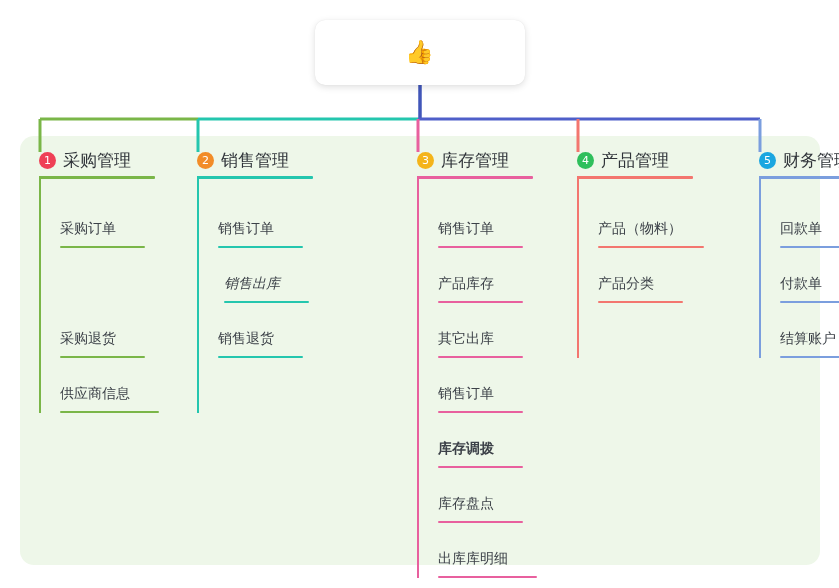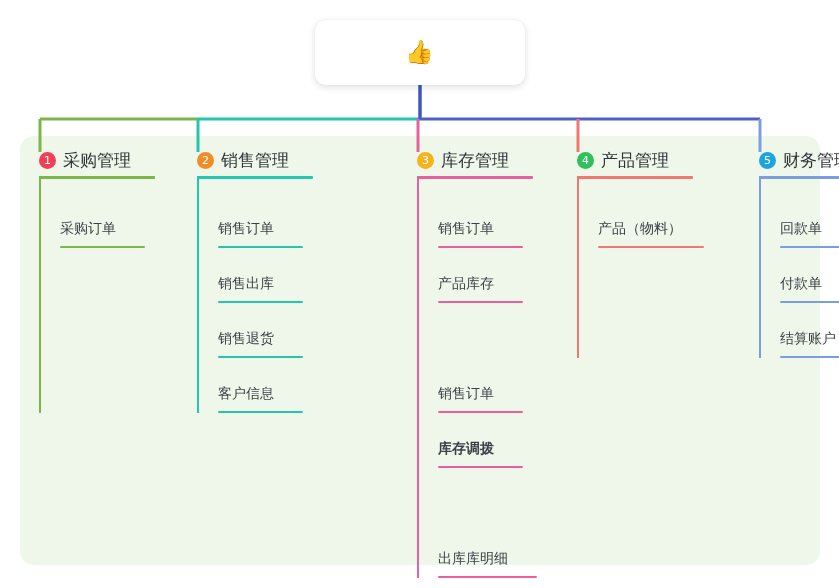--- a/index.html
+++ b/index.html
@@ -177,84 +177,100 @@
         <div class="col-head">
           <span class="badge" style="background: rgb(239, 64, 86);">1</span>
           <span class="col-title">采购管理</span>
         </div>
         <div class="head-rule" style="width: 116px; background: rgb(122, 182, 72);"></div>
         <div class="spine" style="top: 40px; height: 237px; background: rgb(122, 182, 72);"></div>
         <div class="leaf" style="left: 40px; top: 57px; width: 85px;">
           <span class="leaf-label">采购订单</span>
           <div class="leaf-rule" style="width: 85px; background: rgb(122, 182, 72);"></div>
         </div>
+        <div class="leaf" style="left: 40px; top: 167px; width: 85px;">
+          <span class="leaf-label">采购退货</span>
+          <div class="leaf-rule" style="width: 85px; background: rgb(122, 182, 72);"></div>
+        </div>
+        <div class="leaf" style="left: 40px; top: 222px; width: 99px;">
+          <span class="leaf-label">供应商信息</span>
+          <div class="leaf-rule" style="width: 99px; background: rgb(122, 182, 72);"></div>
+        </div>
       </div>
       <div class="column" style="left: 158px;">
         <div class="col-head">
           <span class="badge" style="background: rgb(242, 140, 40);">2</span>
           <span class="col-title">销售管理</span>
         </div>
         <div class="head-rule" style="width: 116px; background: rgb(36, 198, 174);"></div>
         <div class="spine" style="top: 40px; height: 237px; background: rgb(36, 198, 174);"></div>
         <div class="leaf" style="left: 40px; top: 57px; width: 85px; text-align: right;">
           <span class="leaf-label">销售订单</span>
           <div class="leaf-rule" style="width: 85px; background: rgb(36, 198, 174);"></div>
         </div>
-        <div class="leaf" style="left: 40px; top: 112px; width: 85px;">
+        <div class="leaf" style="left: 46px; top: 112px; width: 85px; font-style: italic;">
           <span class="leaf-label">销售出库</span>
           <div class="leaf-rule" style="width: 85px; background: rgb(36, 198, 174);"></div>
         </div>
         <div class="leaf" style="left: 40px; top: 167px; width: 85px;">
           <span class="leaf-label">销售退货</span>
-          <div class="leaf-rule" style="width: 85px; background: rgb(36, 198, 174);"></div>
-        </div>
-        <div class="leaf" style="left: 40px; top: 222px; width: 85px;">
-          <span class="leaf-label">客户信息</span>
           <div class="leaf-rule" style="width: 85px; background: rgb(36, 198, 174);"></div>
         </div>
       </div>
       <div class="column" style="left: 378px;">
         <div class="col-head">
           <span class="badge" style="background: rgb(244, 180, 26);">3</span>
           <span class="col-title">库存管理</span>
         </div>
         <div class="head-rule" style="width: 116px; background: rgb(232, 96, 158);"></div>
         <div class="spine" style="top: 40px; height: 402px; background: rgb(232, 96, 158);"></div>
         <div class="leaf" style="left: 40px; top: 57px; width: 85px;">
           <span class="leaf-label">销售订单</span>
           <div class="leaf-rule" style="width: 85px; background: rgb(232, 96, 158);"></div>
         </div>
         <div class="leaf" style="left: 40px; top: 112px; width: 85px; text-align: center;">
           <span class="leaf-label">产品库存</span>
           <div class="leaf-rule" style="width: 85px; background: rgb(232, 96, 158);"></div>
         </div>
+        <div class="leaf" style="left: 40px; top: 167px; width: 85px;">
+          <span class="leaf-label">其它出库</span>
+          <div class="leaf-rule" style="width: 85px; background: rgb(232, 96, 158);"></div>
+        </div>
         <div class="leaf" style="left: 40px; top: 222px; width: 85px;">
           <span class="leaf-label">销售订单</span>
           <div class="leaf-rule" style="width: 85px; background: rgb(232, 96, 158);"></div>
         </div>
         <div class="leaf" style="left: 40px; top: 277px; width: 85px; font-weight: bold;">
           <span class="leaf-label">库存调拨</span>
+          <div class="leaf-rule" style="width: 85px; background: rgb(232, 96, 158);"></div>
+        </div>
+        <div class="leaf" style="left: 40px; top: 332px; width: 85px;">
+          <span class="leaf-label">库存盘点</span>
           <div class="leaf-rule" style="width: 85px; background: rgb(232, 96, 158);"></div>
         </div>
         <div class="leaf" style="left: 40px; top: 387px; width: 99px;">
           <span class="leaf-label">出库库明细</span>
           <div class="leaf-rule" style="width: 99px; background: rgb(232, 96, 158);"></div>
         </div>
       </div>
       <div class="column" style="left: 538px;">
         <div class="col-head">
           <span class="badge" style="background: rgb(47, 191, 92);">4</span>
           <span class="col-title">产品管理</span>
         </div>
         <div class="head-rule" style="width: 116px; background: rgb(243, 118, 111);"></div>
         <div class="spine" style="top: 40px; height: 182px; background: rgb(243, 118, 111);"></div>
         <div class="leaf" style="left: 40px; top: 57px; width: 106px; font-family: Liberation Mono, monospace;">
           <span class="leaf-label">产品（物料）</span>
           <div class="leaf-rule" style="width: 106px; background: rgb(243, 118, 111);"></div>
         </div>
+        <div class="leaf" style="left: 40px; top: 112px; width: 85px;">
+          <span class="leaf-label">产品分类</span>
+          <div class="leaf-rule" style="width: 85px; background: rgb(243, 118, 111);"></div>
+        </div>
       </div>
       <div class="column" style="left: 720px;">
         <div class="col-head">
           <span class="badge" style="background: rgb(27, 166, 224);">5</span>
           <span class="col-title">财务管理</span>
         </div>
         <div class="head-rule" style="width: 116px; background: rgb(123, 158, 222);"></div>
         <div class="spine" style="top: 40px; height: 182px; background: rgb(123, 158, 222);"></div>
         <div class="leaf" style="left: 40px; top: 57px; width: 75px;">
           <span class="leaf-label">回款单</span>

